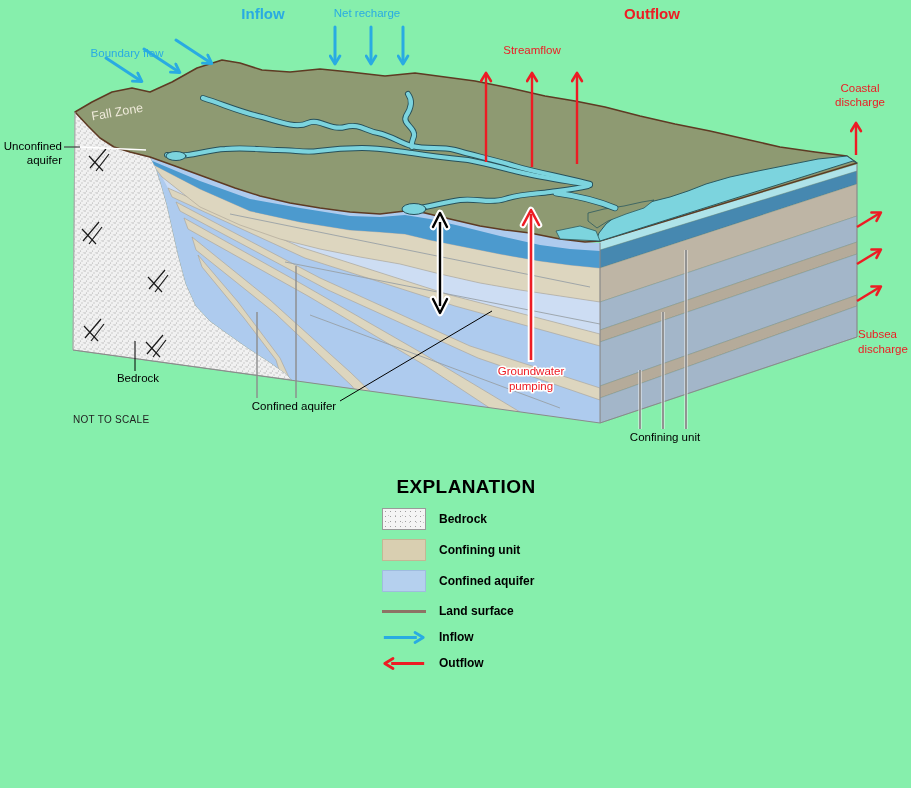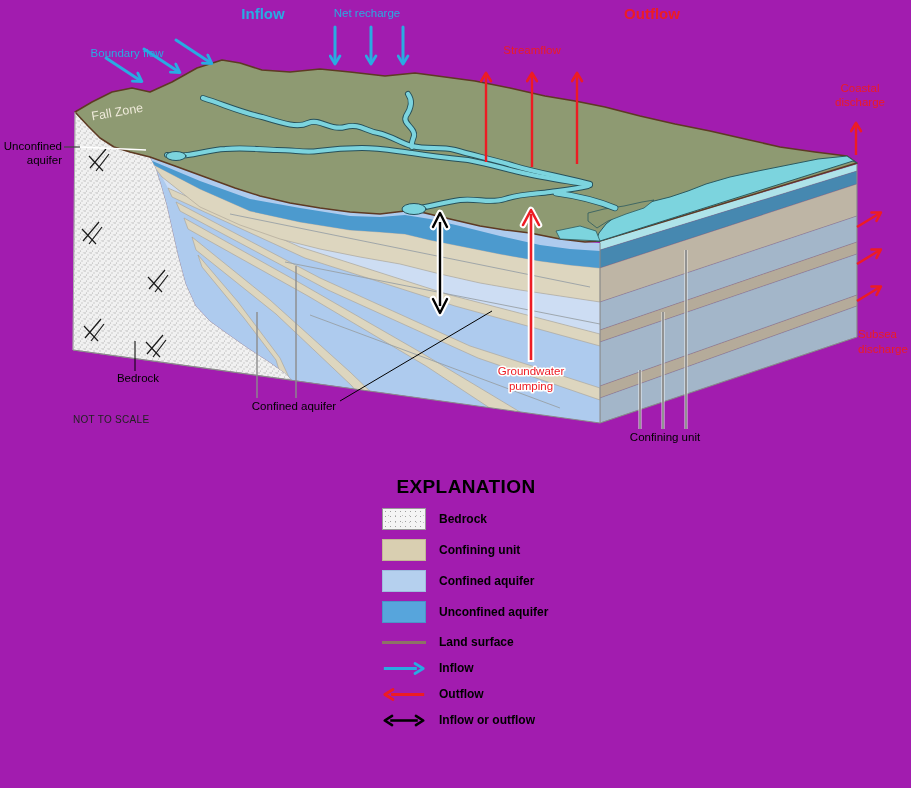--- a/index.html
+++ b/index.html
@@ -1,17 +1,17 @@
 <!DOCTYPE html>
 <html><head>
 <meta charset="utf-8">
 <style>
   html,body{margin:0;padding:0;background:#fff;}
   body{width:911px;height:788px;overflow:hidden;font-family:"Liberation Sans",sans-serif;}
-  .stage{position:relative;width:911px;height:788px;background:#a21caf;}
+  .stage{position:relative;width:911px;height:788px;background:#86efac;}
   .stage svg.diagram{position:absolute;left:0;top:0;}
   svg text{font-family:"Liberation Sans",sans-serif;}
   .t-cyan{fill:#29abe2;}
   .t-red{fill:#ed1c24;}
   .t-k{fill:#000;}
   .t-w{fill:#efeada;}
   .fshdr{font-size:15px;font-weight:bold;}
   .fslab{font-size:11.5px;}
   .fsnts{font-size:10px;letter-spacing:.3px;fill:#222;}
   .halo{paint-order:stroke;stroke:#fff;stroke-width:3px;stroke-linejoin:round;}
@@ -225,26 +225,20 @@
           <span class="sw sw-confining"></span>
         </span>
     <span class="llabel">Confining unit</span>
   </div>
   <div class="lrow">
     <span class="lglyph">
           <span class="sw sw-confined"></span>
         </span>
     <span class="llabel">Confined aquifer</span>
   </div>
-  <div class="lrow">
-    <span class="lglyph">
-          <span class="sw sw-unconfined"></span>
-        </span>
-    <span class="llabel">Unconfined aquifer</span>
-  </div>
 
   <div class="lrow thin mt12">
     <span class="lglyph">
           <span class="ln-land"></span>
         </span>
     <span class="llabel">Land surface</span>
   </div>
   <div class="lrow thin">
     <span class="lglyph">
       <svg width="48" height="15" viewBox="0 0 48 15">
@@ -256,24 +250,15 @@
   </div>
   <div class="lrow thin">
     <span class="lglyph">
       <svg width="48" height="15" viewBox="0 0 48 15">
         <line x1="46" y1="7.5" x2="10" y2="7.5" stroke="#ed1c24" stroke-width="3.2"></line>
         <path d="M12,2 L3,7.5 L12,13" fill="none" stroke="#ed1c24" stroke-width="3" stroke-linecap="round" stroke-linejoin="round"></path>
       </svg>
     </span>
     <span class="llabel">Outflow</span>
   </div>
-  <div class="lrow thin">
-    <span class="lglyph">
-      <svg width="48" height="15" viewBox="0 0 48 15">
-        <line x1="9" y1="7.5" x2="39" y2="7.5" stroke="#000" stroke-width="2.8"></line>
-        <path d="M11,2.5 L3,7.5 L11,12.5 M37,2.5 L45,7.5 L37,12.5" fill="none" stroke="#000" stroke-width="2.8" stroke-linecap="round" stroke-linejoin="round"></path>
-      </svg>
-    </span>
-    <span class="llabel">Inflow or outflow</span>
-  </div>
 </div>
 
 </div>
 
 </body></html>

